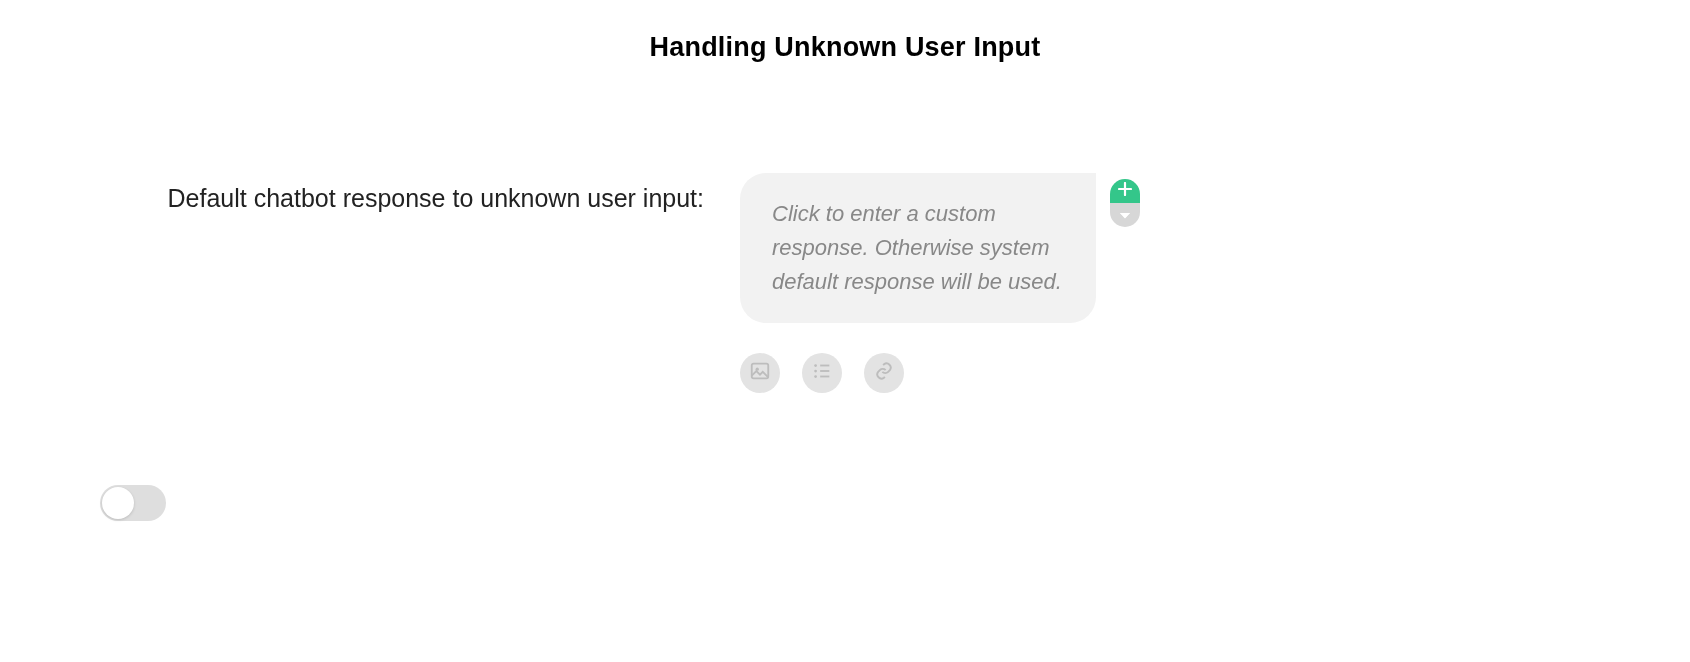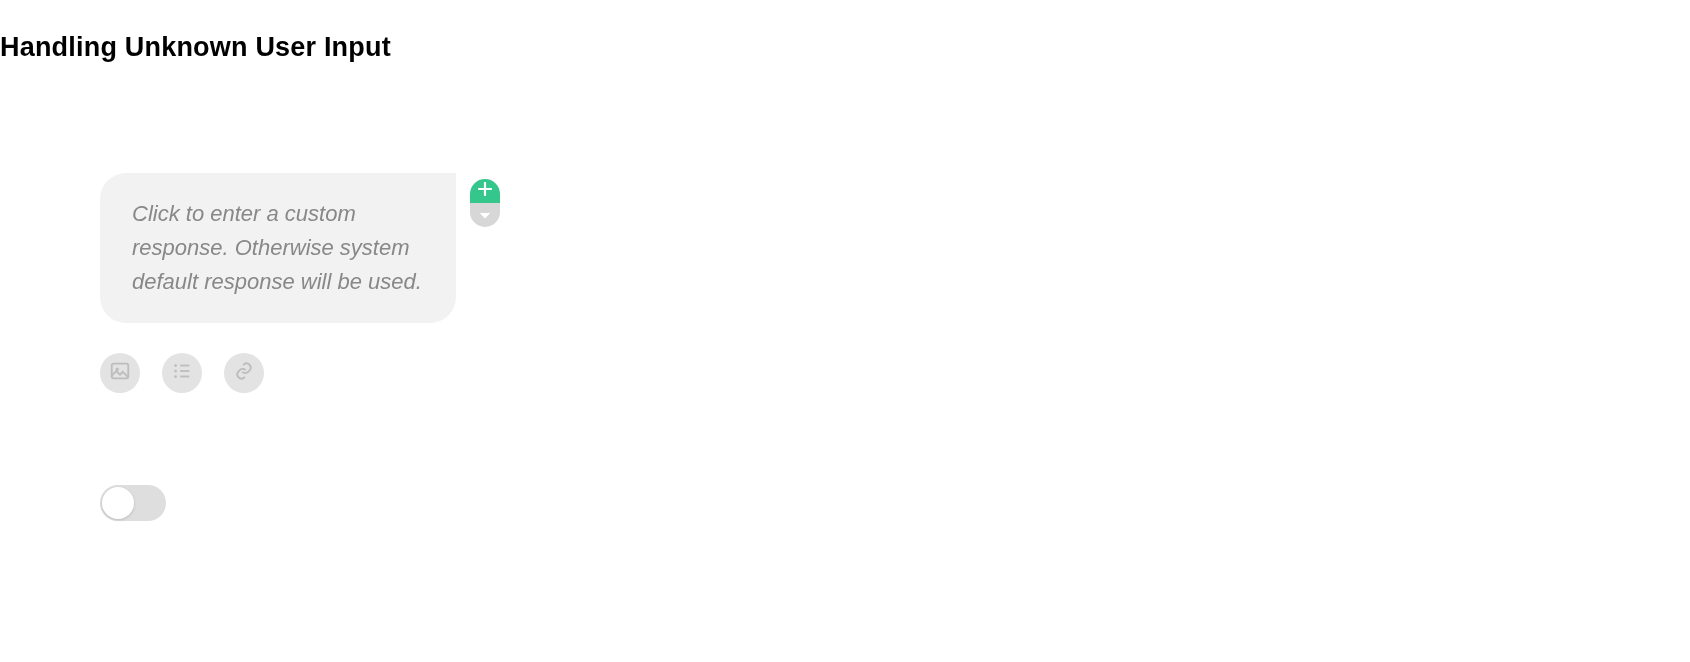--- a/index.html
+++ b/index.html
@@ -4,21 +4,21 @@
   <style>
     * { box-sizing: border-box; margin: 0; padding: 0; }
     body {
       font-family: -apple-system, BlinkMacSystemFont, "Segoe UI", Helvetica, Arial, sans-serif;
       background: #fff;
       width: 1690px;
       height: 662px;
       position: relative;
     }
     .page-title {
-      text-align: left;
+      text-align: center;
       font-size: 27px;
       font-weight: 700;
       color: #000;
       padding-top: 32px;
       letter-spacing: 0.2px;
     }
     .form-section {
       margin-top: 110px;
       padding: 0 100px;
     }
@@ -119,20 +119,23 @@
     }
   </style>
 </head>
 <body>
 
 <h1 class="page-title">Handling Unknown User Input</h1>
 
 <div class="form-section">
 
   <div class="form-row">
+    <div class="form-label-col">
+      <div class="form-label">Default chatbot response to unknown user input:</div>
+    </div>
     <div class="form-control-col">
       <div class="response-bubble">Click to enter a custom response. Otherwise system default response will be used.</div>
 
       <div class="side-buttons">
         <div class="side-btn add">
           <span>
             <svg width="14" height="14" viewBox="0 0 14 14">
                 <path d="M7 1v12M1 7h12" stroke="#fff" stroke-width="2.2" stroke-linecap="round"></path>
               </svg>
           </span>

